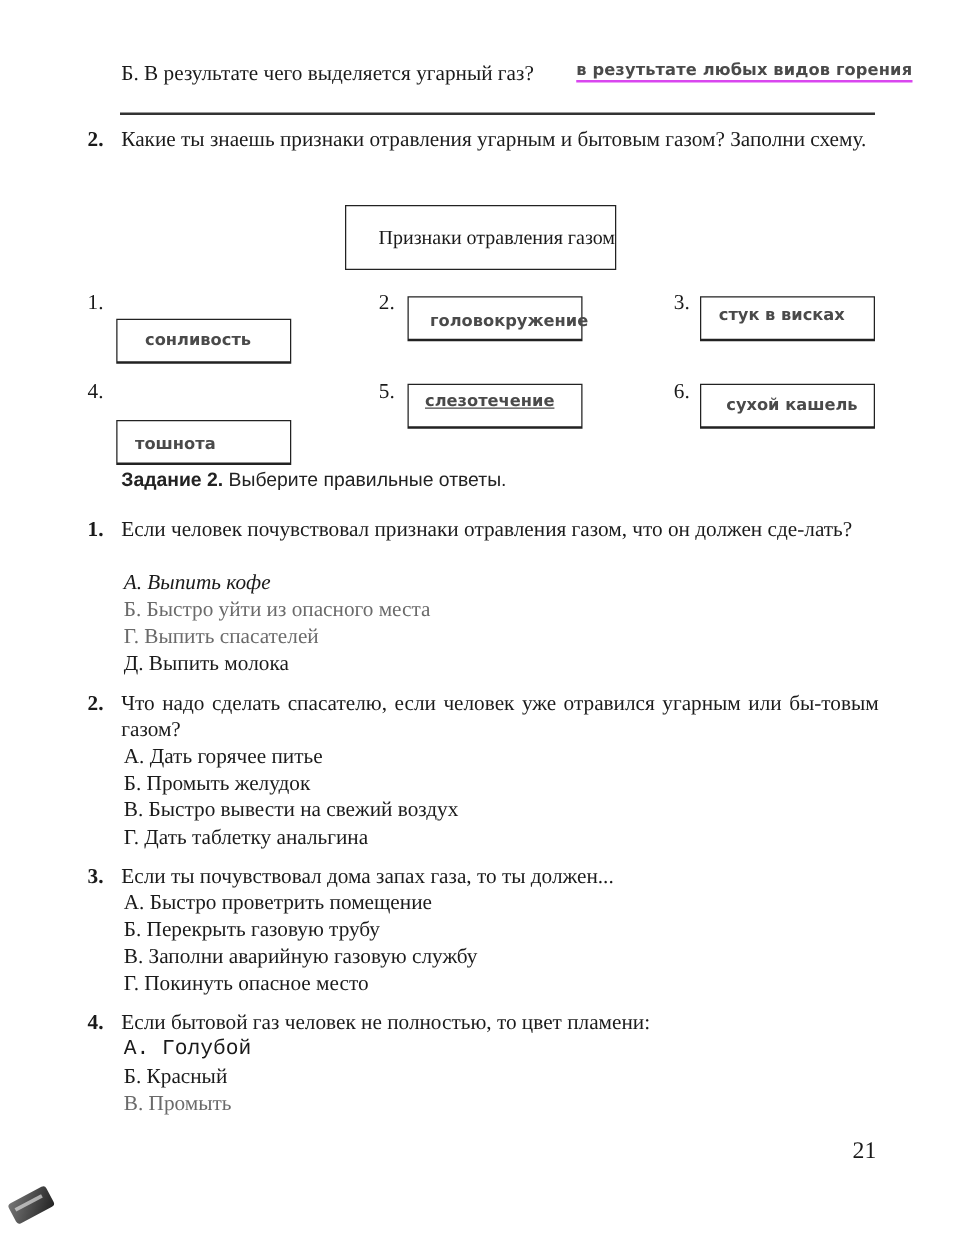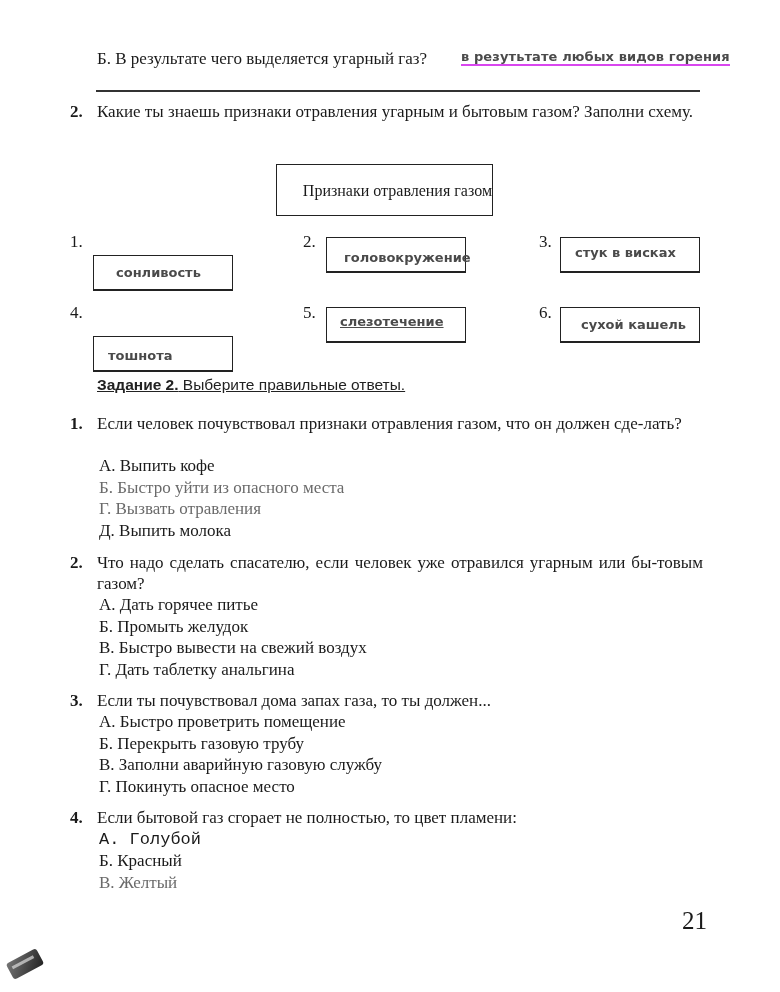--- a/index.html
+++ b/index.html
@@ -16,29 +16,29 @@
     #t2-num { left:70px; top:101px; font-weight:bold; }
     #t2-text { left:97px; top:101px; width:600px; }
 
     .box { position:absolute; border:1.5px solid #222; background:#fff; box-sizing:border-box; }
     #scheme-head { left:276px; top:164px; width:217px; height:52px; display:flex; align-items:center; justify-content:flex-end; font-size:16px; }
 
     .blabel { position:absolute; font-size:17px; }
     .ans-box { position:absolute; width:140px; height:36px; border:1.5px solid #222; border-bottom-width:2px; box-sizing:border-box; }
     .ans-box span { position:absolute; }
 
-    #task2 { left:97px; top:376px; font-size:15.5px; font-family:"Liberation Sans", sans-serif; color:#222;text-decoration:underline; }
+    #task2 { left:97px; top:376px; font-size:15.5px; font-family:"Liberation Sans", sans-serif; color:#222; }
     #task2 b { font-weight:bold; }
 
     .qnum { position:absolute; left:70px; font-weight:bold; }
     .qtext { position:absolute; left:97px; width:606px; text-align:justify; }
     .opt { position:absolute; left:99px; }
     .opt.marked { color:#6a6a6a; }
 
-    #page-num { left:682px; top:910px; font-size:25px; }
+    #page-num { left:682px; top:910px; font-size:19px; }
     #logo { left:8px; top:955px; width:34px; height:18px; transform:rotate(-28deg);
             background:linear-gradient(135deg,#777,#222); border-radius:3px; }
     #logo span { position:absolute; left:4px; top:5px; width:24px; height:3px; background:#ddd; opacity:.7; }
   </style>
 </head>
 <body>
 
 <div class="abs serif" id="q1b">Б. В результате чего выделяется угарный газ?</div>
 <div class="abs hand" id="q1b-answer">в резутьтате любых видов горения</div>
 <div class="abs" id="blank-line"></div>
@@ -82,41 +82,41 @@
     <span class="hand" style="left:20px;top:9px;">сухой кашель</span>
   </div>
 </div>
 
 <div class="abs" id="task2">
   <b>Задание 2.</b><span> Выберите правильные ответы.</span>
 </div>
 
 <span class="qnum serif" style="top:413px;">1.</span>
 <div class="qtext serif" style="top:413px;">Если человек почувствовал признаки отравления газом, что он должен сде-лать?</div>
-<div class="opt serif" style="top:455px;">А. Выпить кофе</div>
+<div class="opt serif" style="top:455px;font-style:italic;">А. Выпить кофе</div>
 <div class="opt serif marked" style="top:477px;">Б. Быстро уйти из опасного места</div>
-<div class="opt serif marked" style="top:498px;">Г. Вызвать отравления</div>
+<div class="opt serif marked" style="top:498px;">Г. Выпить спасателей</div>
 <div class="opt serif" style="top:520px;">Д. Выпить молока</div>
 
 <span class="qnum serif" style="top:552px;">2.</span>
 <div class="qtext serif" style="top:552px;">Что надо сделать спасателю, если человек уже отравился угарным или бы-товым газом?</div>
 <div class="opt serif" style="top:594px;">А. Дать горячее питье</div>
 <div class="opt serif" style="top:616px;">Б. Промыть желудок</div>
 <div class="opt serif" style="top:637px;">В. Быстро вывести на свежий воздух</div>
 <div class="opt serif" style="top:659px;">Г. Дать таблетку анальгина</div>
 
 <span class="qnum serif" style="top:690px;">3.</span>
 <div class="qtext serif" style="top:690px;">Если ты почувствовал дома запах газа, то ты должен...</div>
 <div class="opt serif" style="top:711px;">А. Быстро проветрить помещение</div>
 <div class="opt serif" style="top:733px;">Б. Перекрыть газовую трубу</div>
 <div class="opt serif" style="top:754px;">В. Заполни аварийную газовую службу</div>
 <div class="opt serif" style="top:776px;">Г. Покинуть опасное место</div>
 
 <span class="qnum serif" style="top:807px;">4.</span>
-<div class="qtext serif" style="top:807px;">Если бытовой газ сгорает не полностью, то цвет пламени:</div>
+<div class="qtext serif" style="top:807px;">Если бытовой газ человек не полностью, то цвет пламени:</div>
 <div class="opt serif" style="top:829px;font-family:Liberation Mono, monospace;">А. Голубой</div>
 <div class="opt serif" style="top:850px;">Б. Красный</div>
-<div class="opt serif marked" style="top:872px;">В. Желтый</div>
+<div class="opt serif marked" style="top:872px;">В. Промыть</div>
 
 <div class="abs serif" id="page-num">21</div>
 <div class="abs" id="logo">
     <span></span>
   </div>
 
 </body></html>

